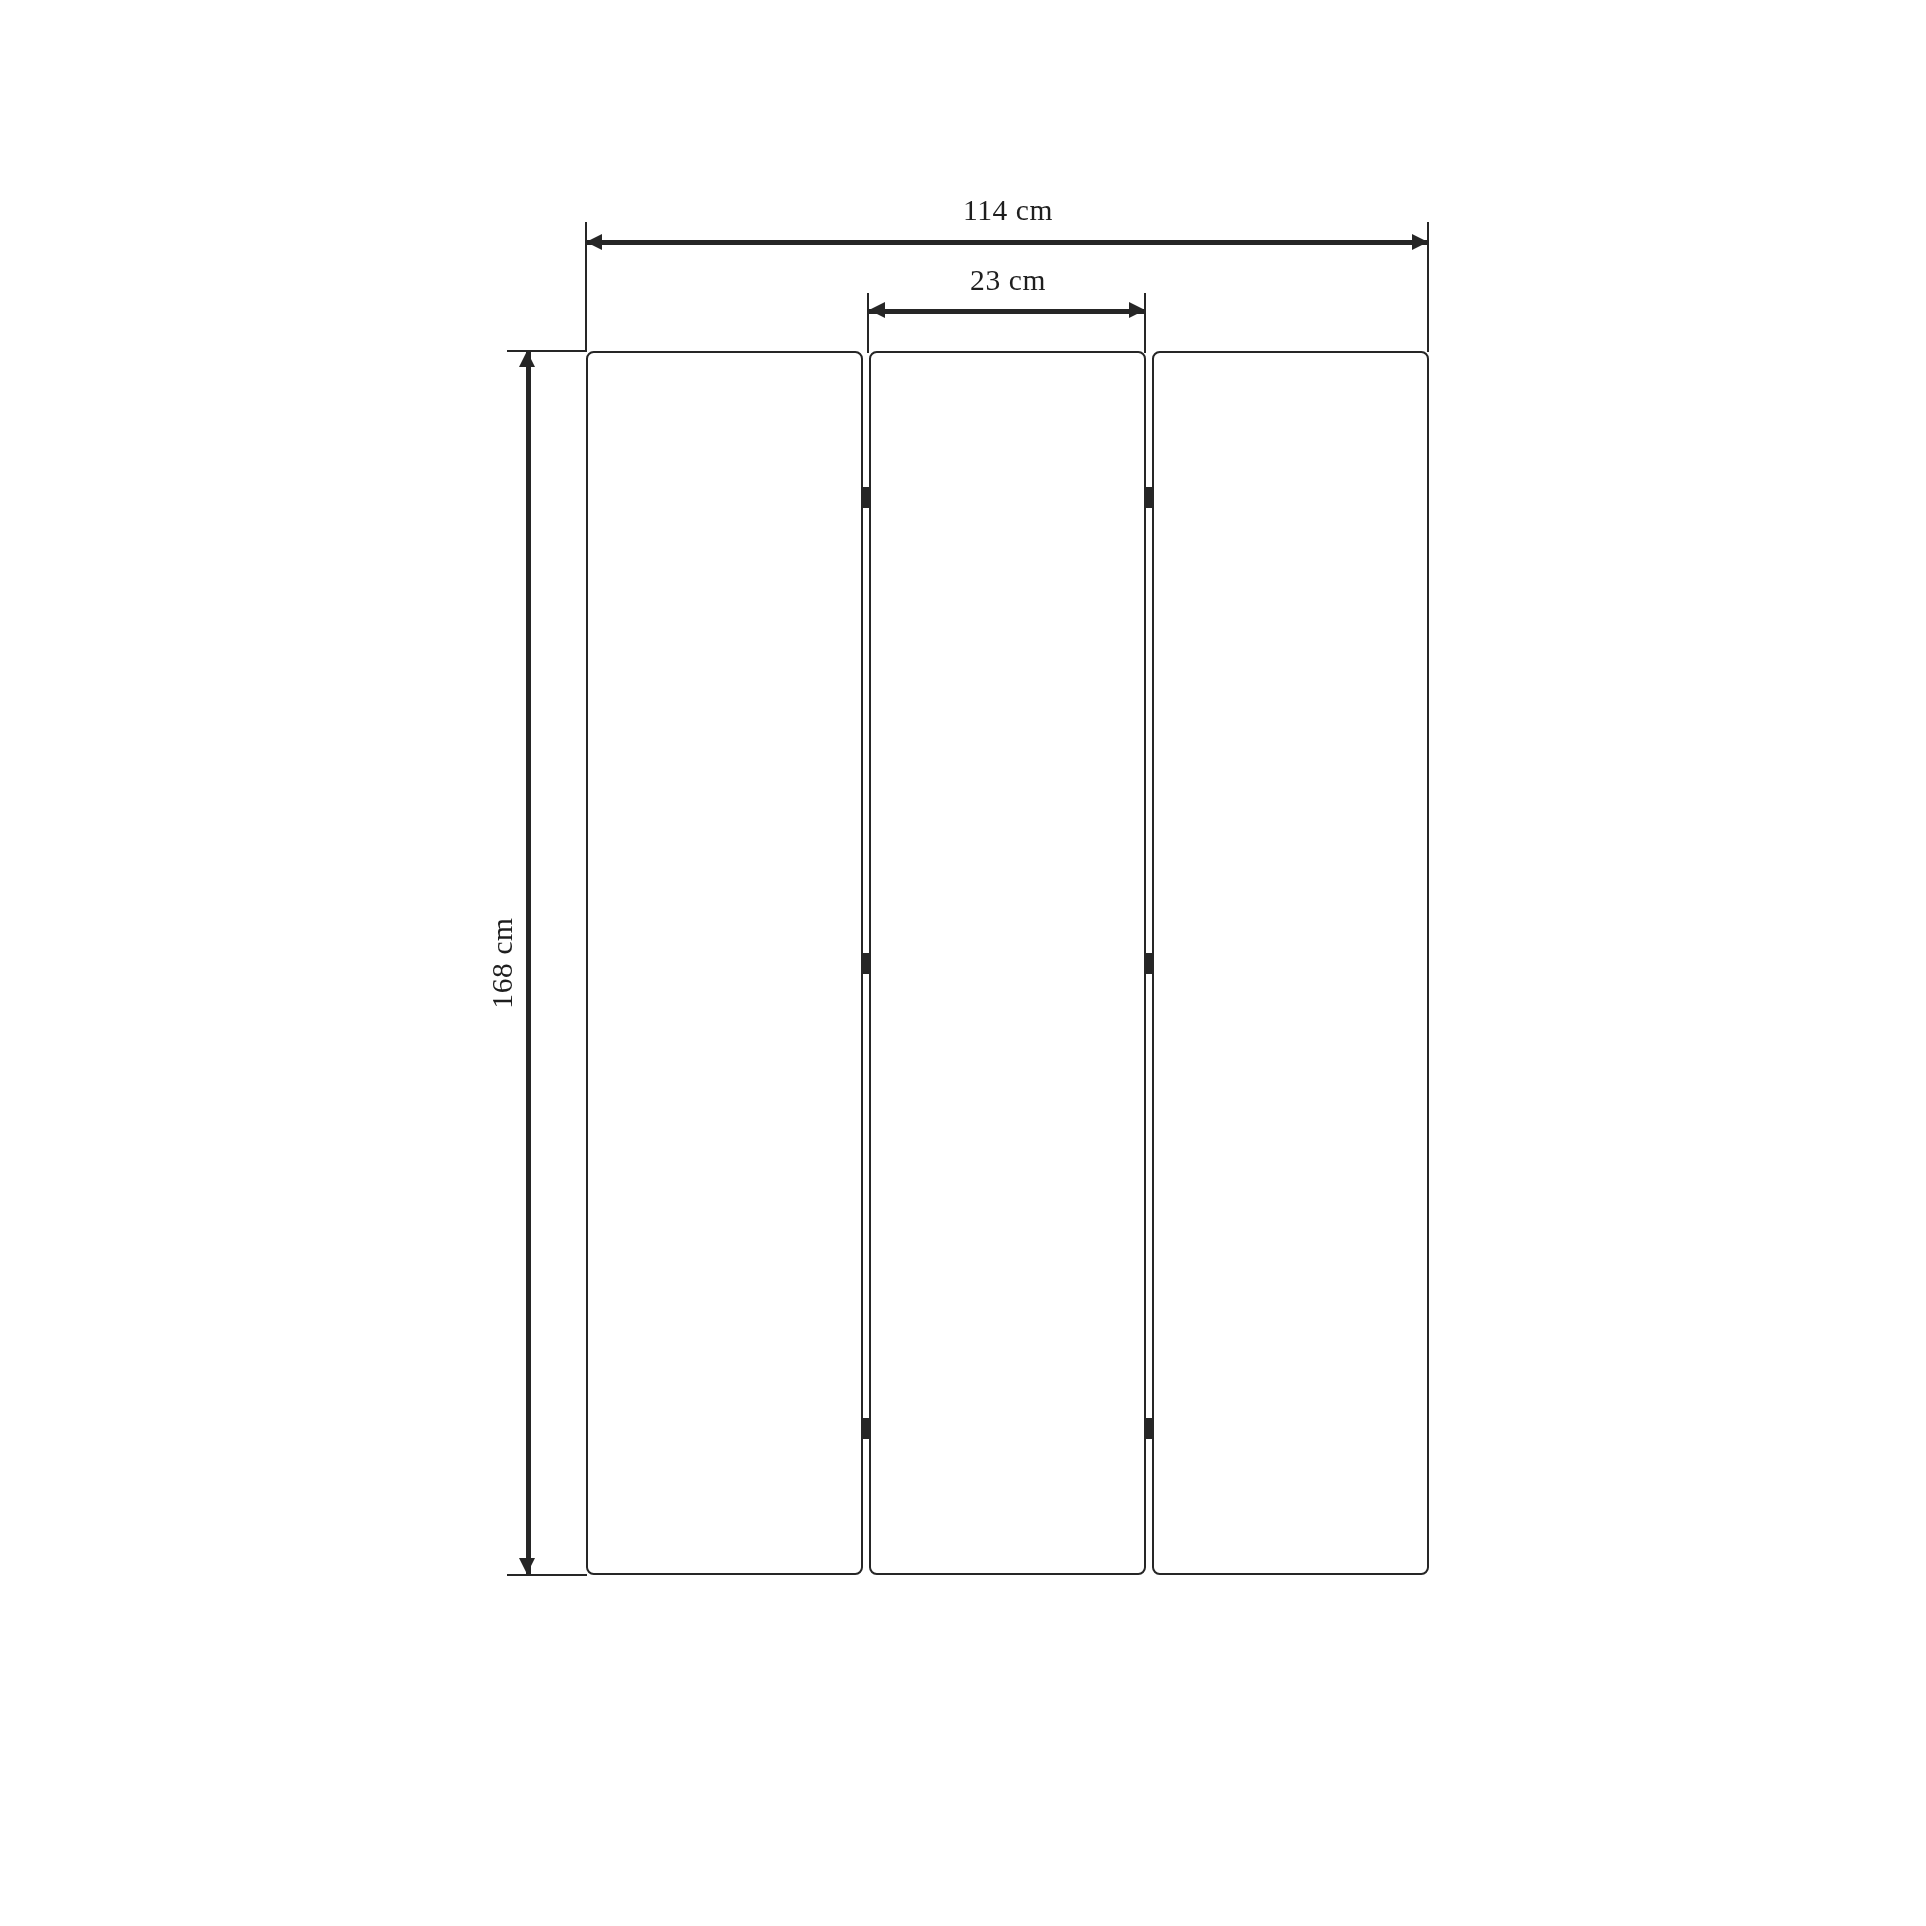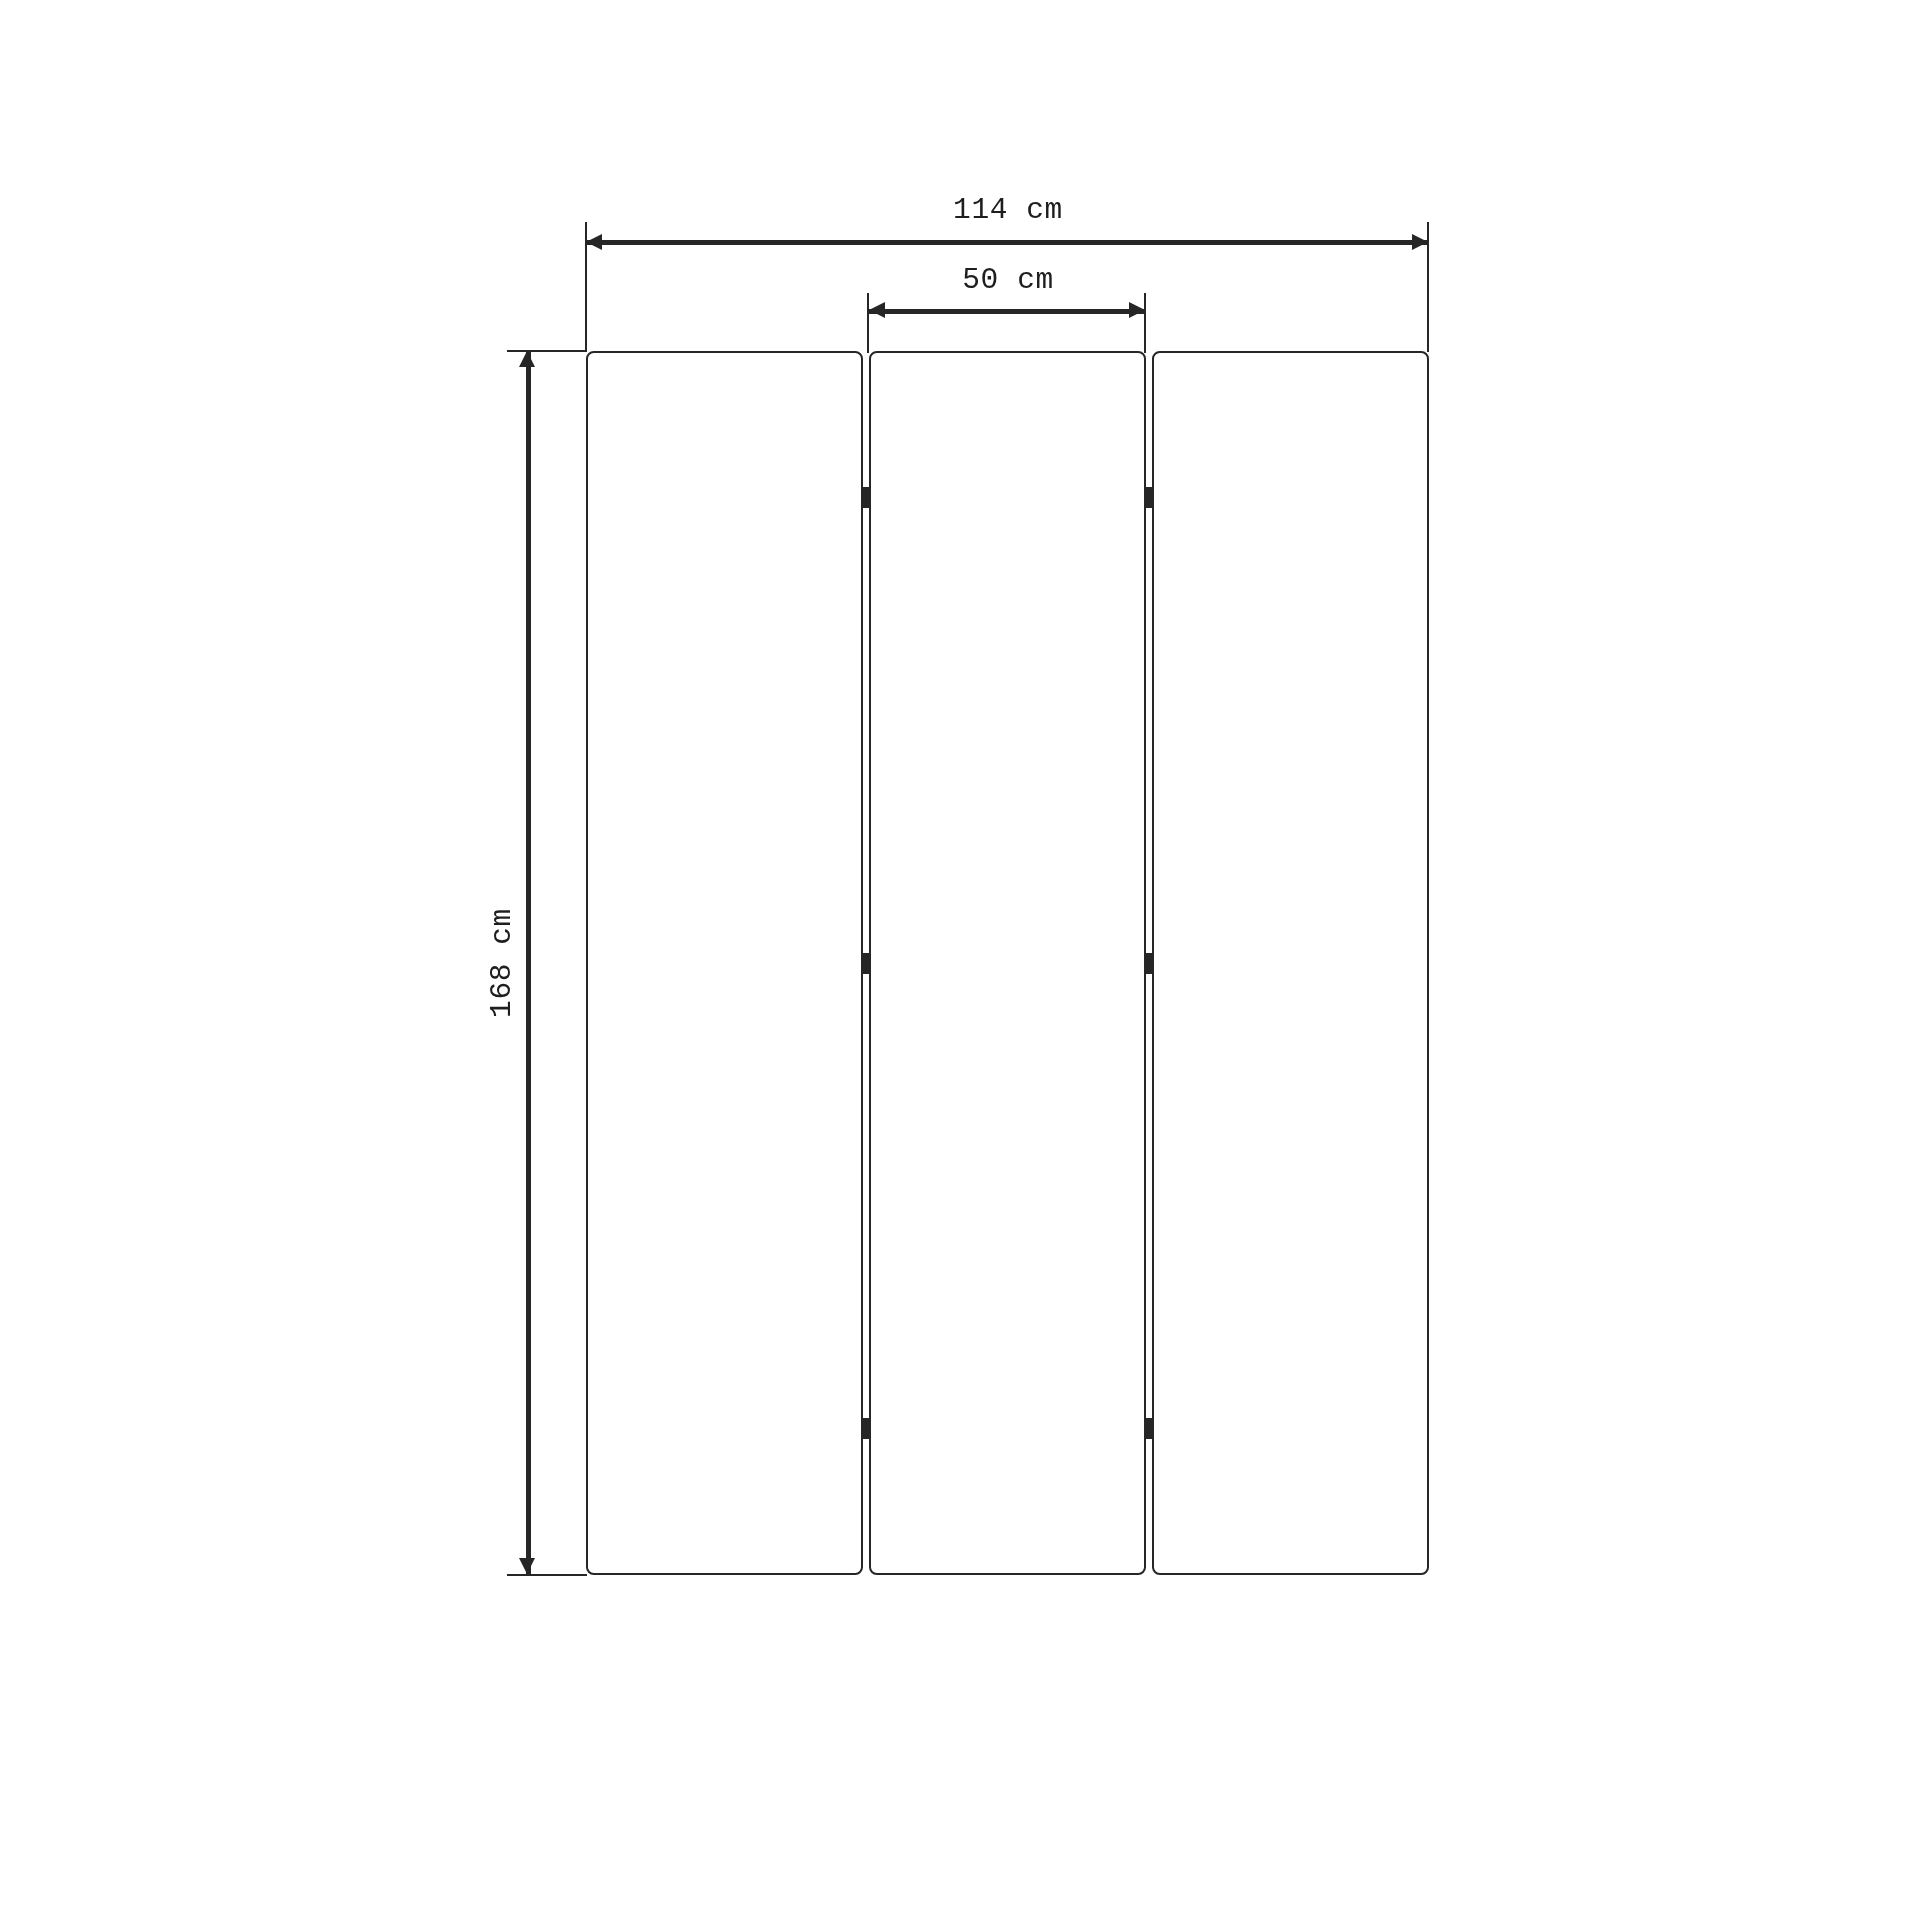--- a/index.html
+++ b/index.html
@@ -1,21 +1,21 @@
 <!DOCTYPE html>
 <html style="font-size:10.3px"><head>
 <meta charset="utf-8">
 <style>
   html, body { margin: 0; padding: 0; background: #ffffff; }
   .canvas {
     position: relative;
     width: 1926px;
     height: 1926px;
     background: #ffffff;
-    font-family: Liberation Mono, monospace;
+    font-family: Liberation Serif, serif;
     overflow: hidden;
     text-align: center;
   }
 
   
   .panel {
     position: absolute;
     top: 351px;
     height: 1224px;
     box-sizing: border-box;
@@ -85,21 +85,21 @@
   <div class="dimline" style="left:586px;  top:240px; width:842px; height:4.5px;"></div>
   <div class="arrow left" style="left:586px;  top:234px;"></div>
   <div class="arrow right" style="left:1412px; top:234px;"></div>
   <div class="dimlabel" style="left:1008px; top:211px;">114 cm</div>
 
   <div class="extline" style="left:867px; top:293px; width:1.9px; height:60px;"></div>
   <div class="extline" style="left:1144px; top:293px; width:1.9px; height:60px;"></div>
   <div class="dimline" style="left:869px; top:309px; width:277px; height:4.5px;"></div>
   <div class="arrow left" style="left:869px; top:302px;"></div>
   <div class="arrow right" style="left:1129px; top:302px;"></div>
-  <div class="dimlabel" style="left:1008px; top:281px;">50 cm</div>
+  <div class="dimlabel" style="left:1008px; top:281px;">23 cm</div>
 
   <div class="extline" style="left:507px; top:350px;  width:80px; height:1.9px;"></div>
   <div class="extline" style="left:507px; top:1574px; width:80px; height:1.9px;"></div>
   <div class="dimline" style="left:526px; top:351px; width:4.5px; height:1224px;"></div>
   <div class="arrow up" style="left:519px; top:351px;"></div>
   <div class="arrow down" style="left:519px; top:1558px;"></div>
   <div class="dimlabel vertical" style="left:503px; top:963px;">168 cm</div>
 
 </div>
 

